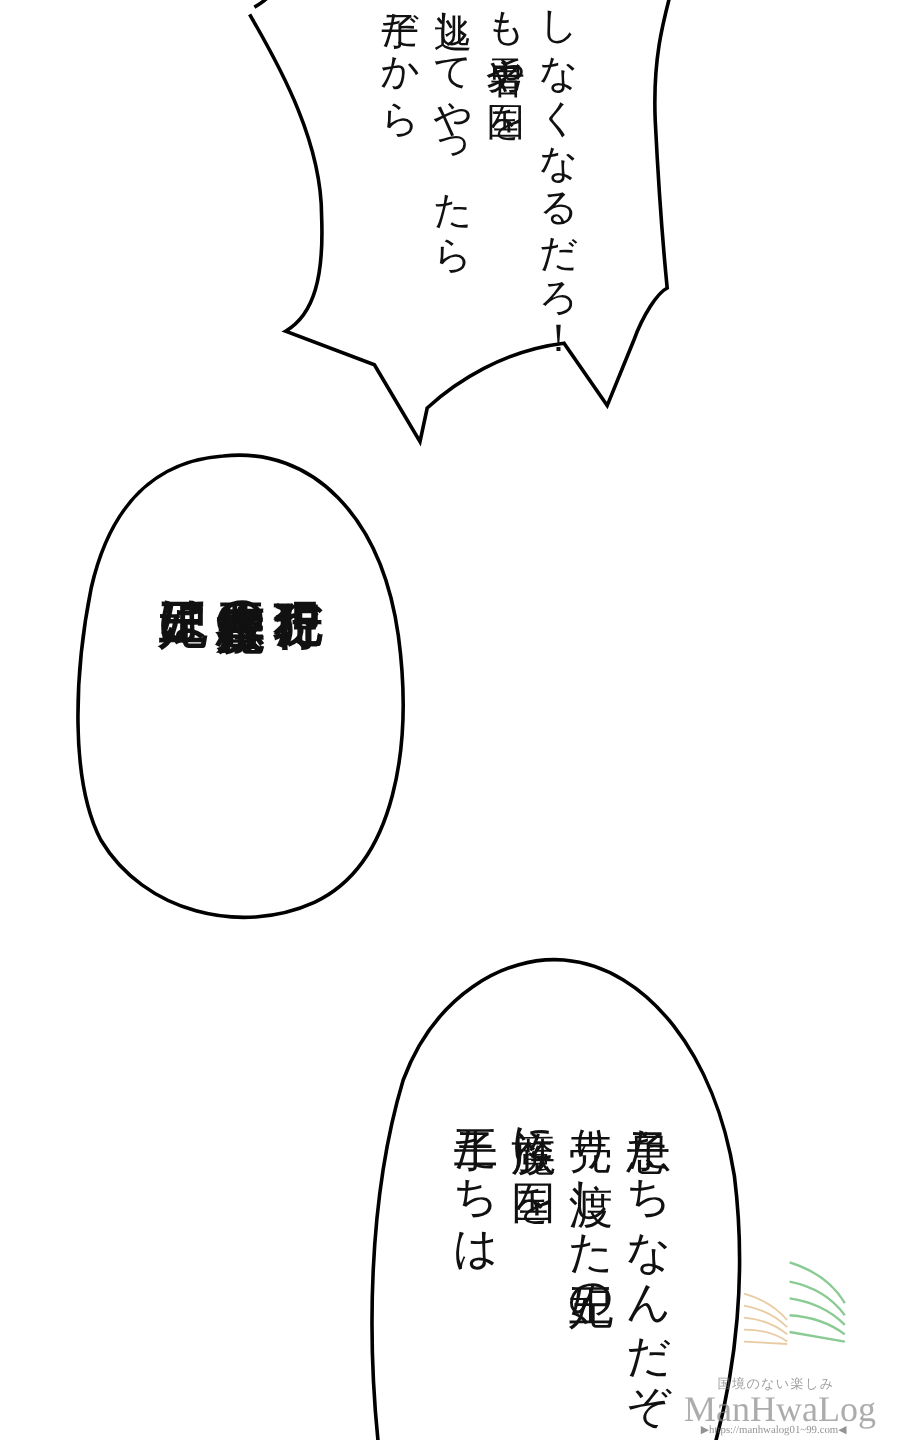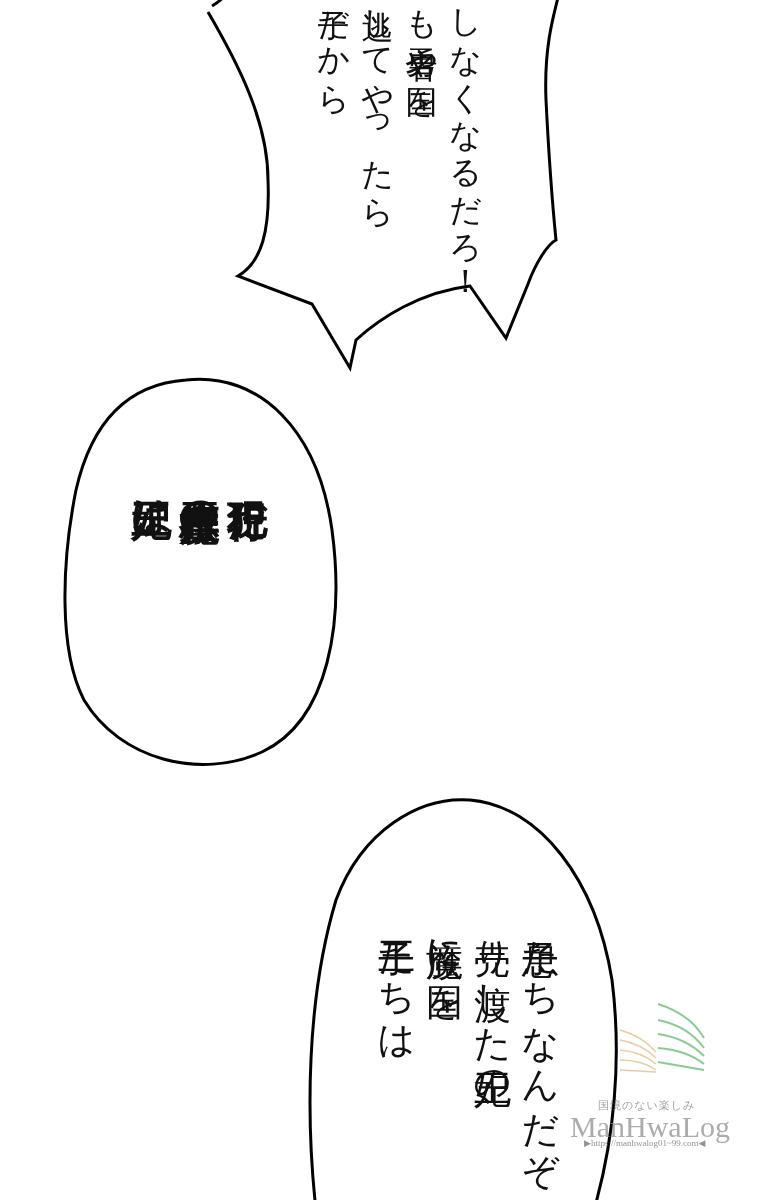--- a/index.html
+++ b/index.html
@@ -55,21 +55,21 @@
     .b3 {
       left: 372px;
       top: 912px;
       font-size: 37px;
       line-height: 48px;
       letter-spacing: 1px;
     }
     .watermark {
       position: absolute;
       left: 568px;
-      top: 992px;
+      top: 1040px;
       width: 190px;
       height: 150px;
       opacity: 0.7;
     }
     .wm-sub {
       position: absolute;
       left: 30px;
       top: 106px;
       font-size: 11px;
       color: #777777;

